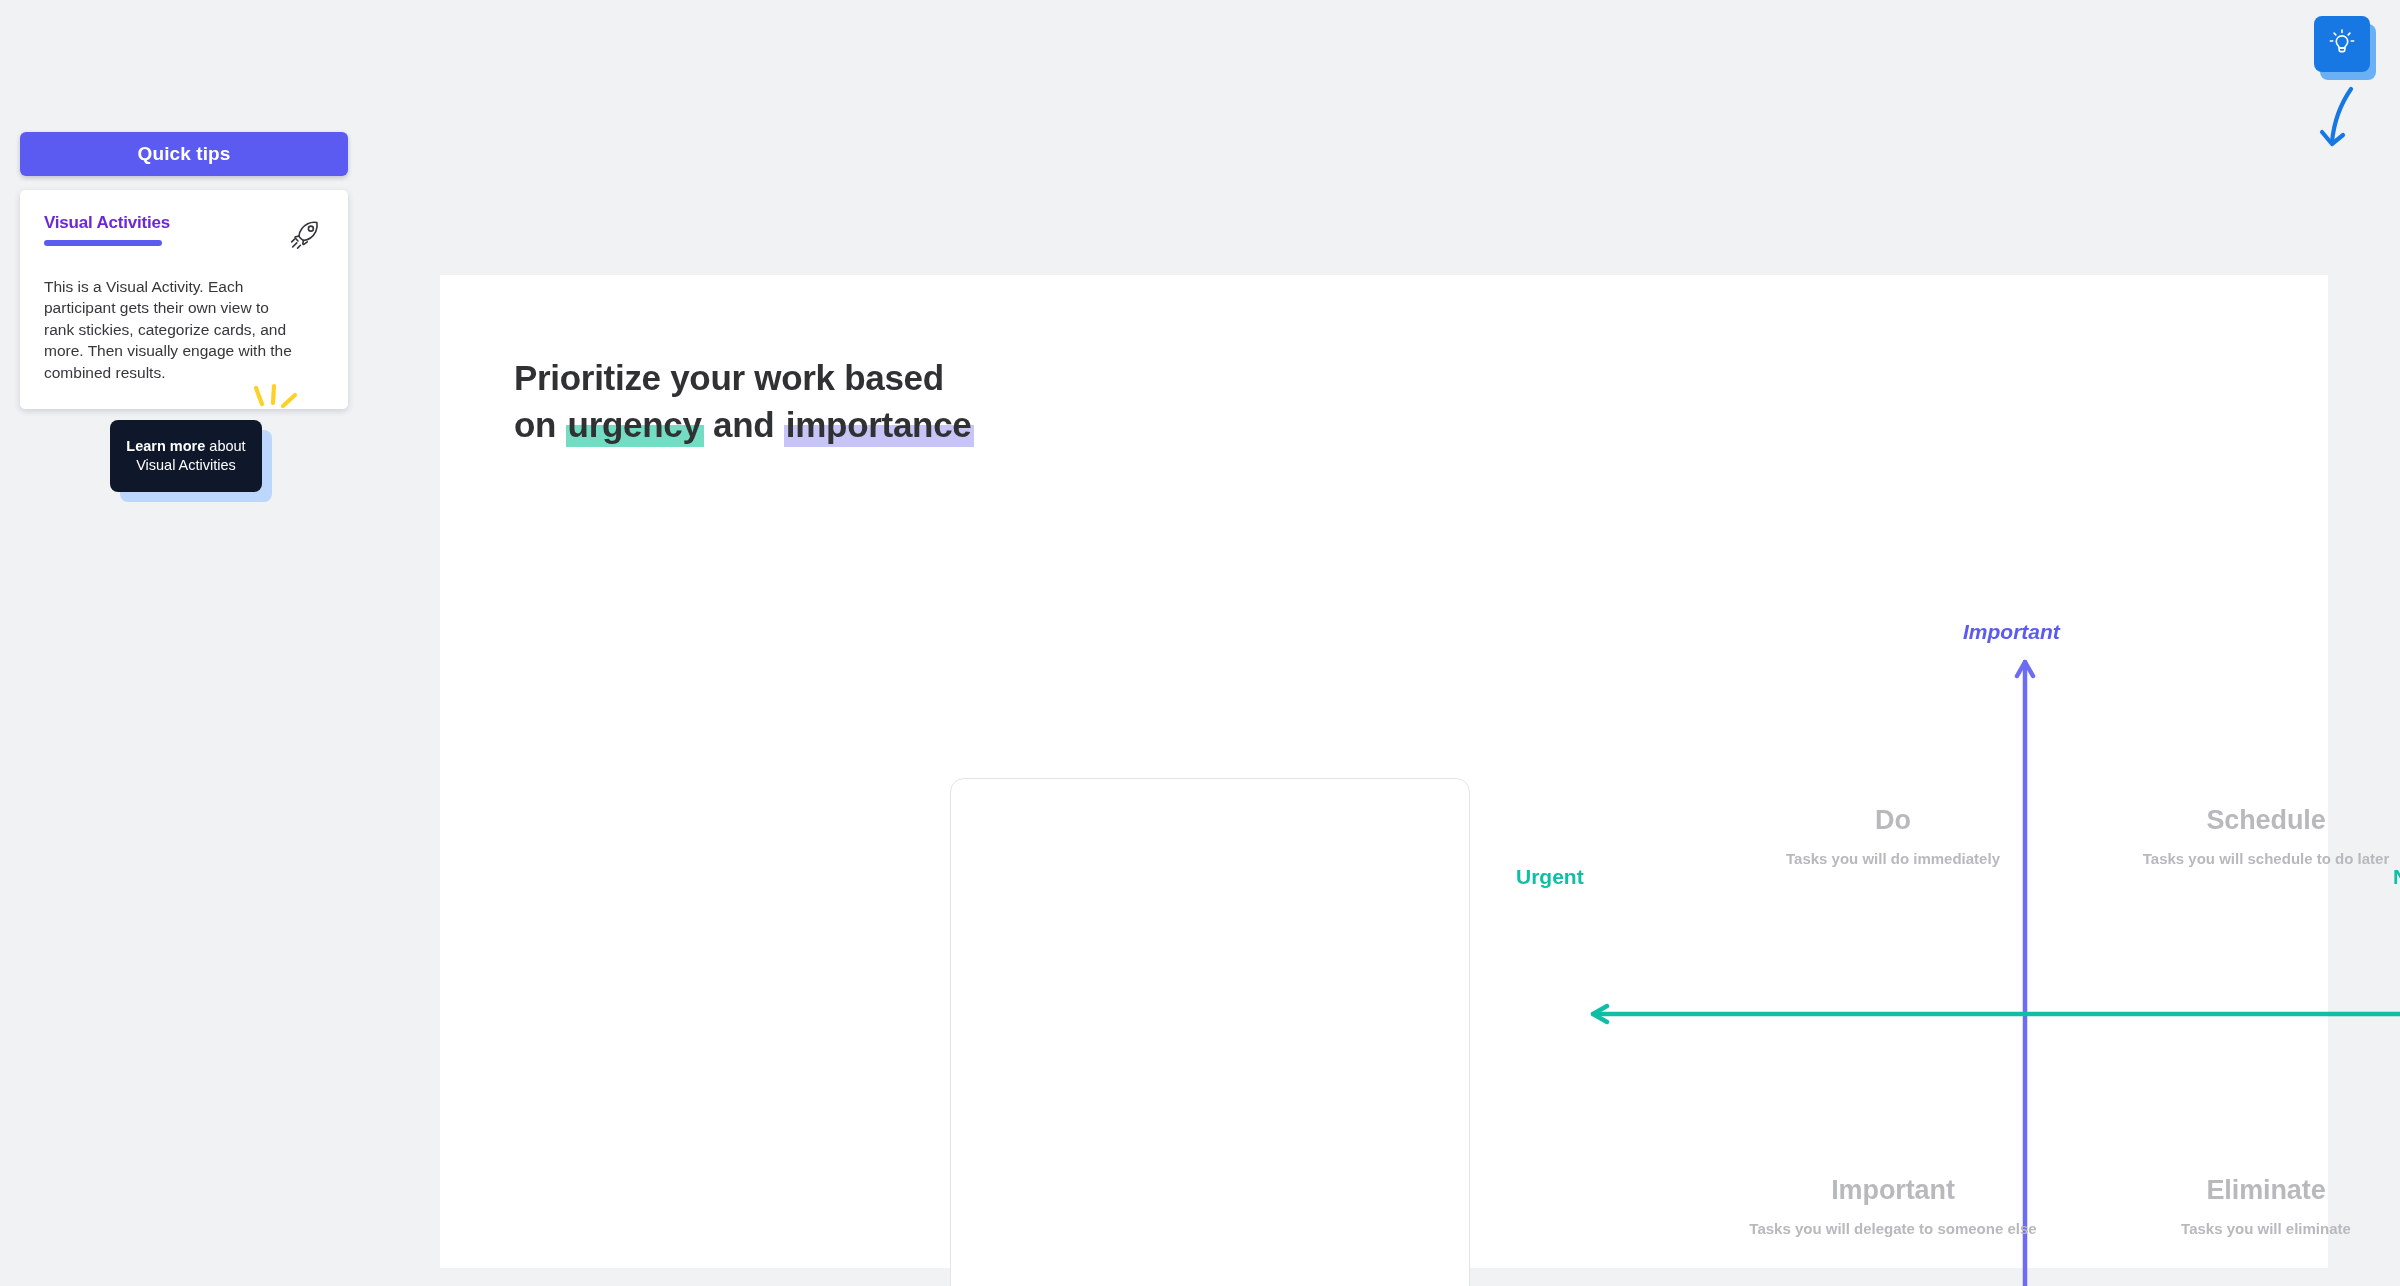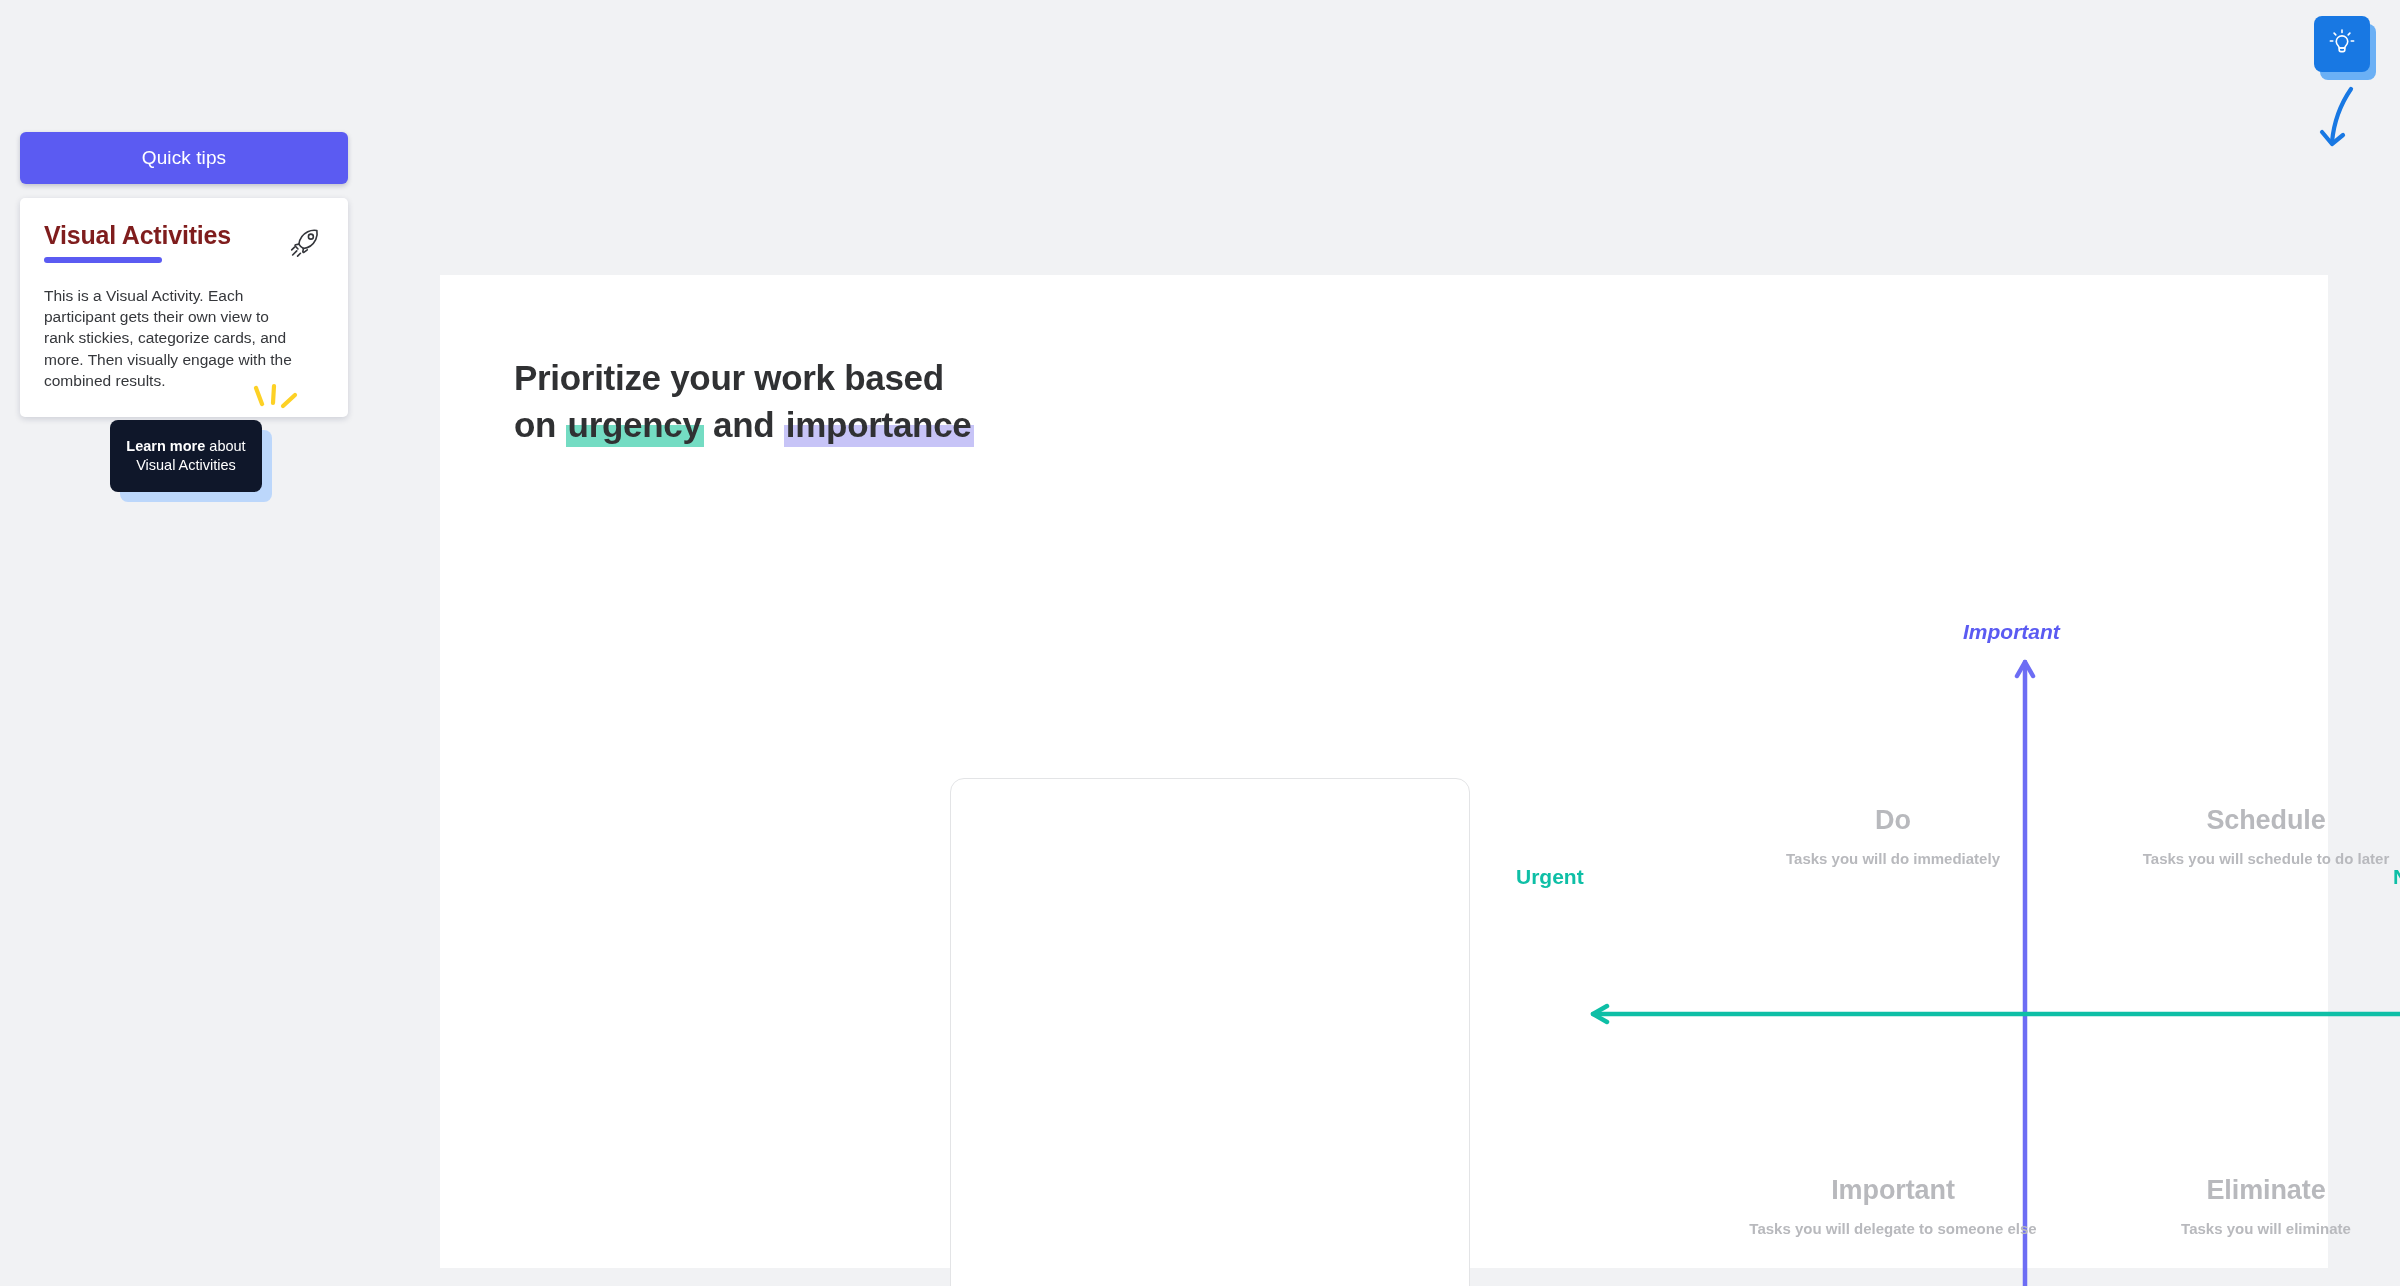--- a/index.html
+++ b/index.html
@@ -21,27 +21,27 @@
   
   .quick-tips-wrap {
     position: absolute;
     left: 20px;
     top: 132px;
     width: 328px;
   }
 
   .quick-tips-btn {
     width: 328px;
-    height: 52px;
+    height: 44px;
     background: #5b5bf2;
     border: none;
     border-radius: 6px;
     color: #ffffff;
     font-size: 19px;
-    font-weight: normal;
+    font-weight: bold;
     font-family: "Liberation Sans", sans-serif;
     letter-spacing: 0.1px;
     box-shadow: 0 2px 5px rgba(20,24,60,0.22);
     cursor: pointer;
     display: flex;
     align-items: center;
     justify-content: center;
   }
 
   .tip-card {
@@ -54,23 +54,23 @@
     position: relative;
   }
 
   .tip-card-head {
     display: flex;
     align-items: flex-start;
     justify-content: space-between;
   }
 
   .tip-title {
-    font-size: 25px;
-    font-weight: bold;
-    color: #7f1d1d;
+    font-size: 17px;
+    font-weight: bold;
+    color: #6d28d9;
     line-height: 1.1;
     letter-spacing: -0.2px;
   }
 
   .tip-underline {
     margin-top: 7px;
     width: 118px;
     height: 6px;
     border-radius: 3px;
     background: #5b5bf2;

